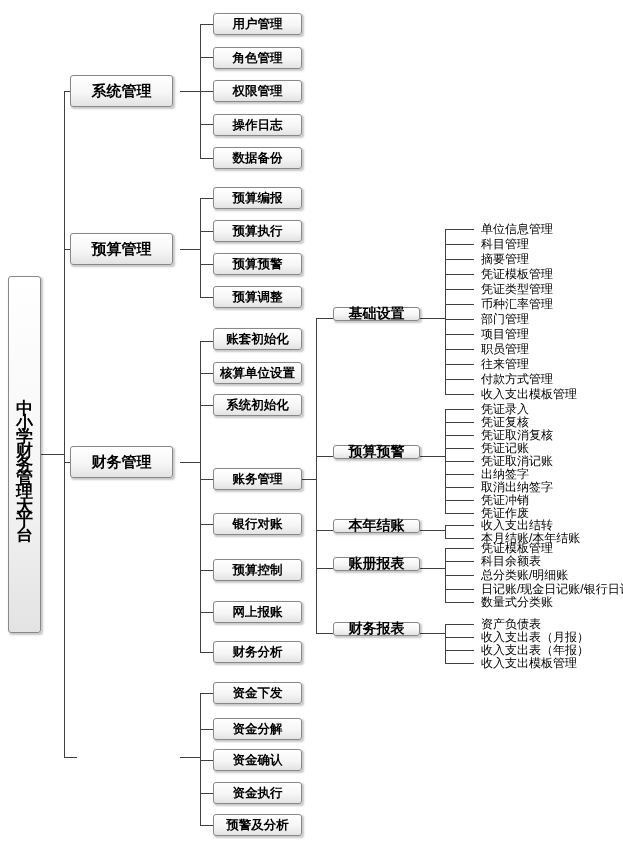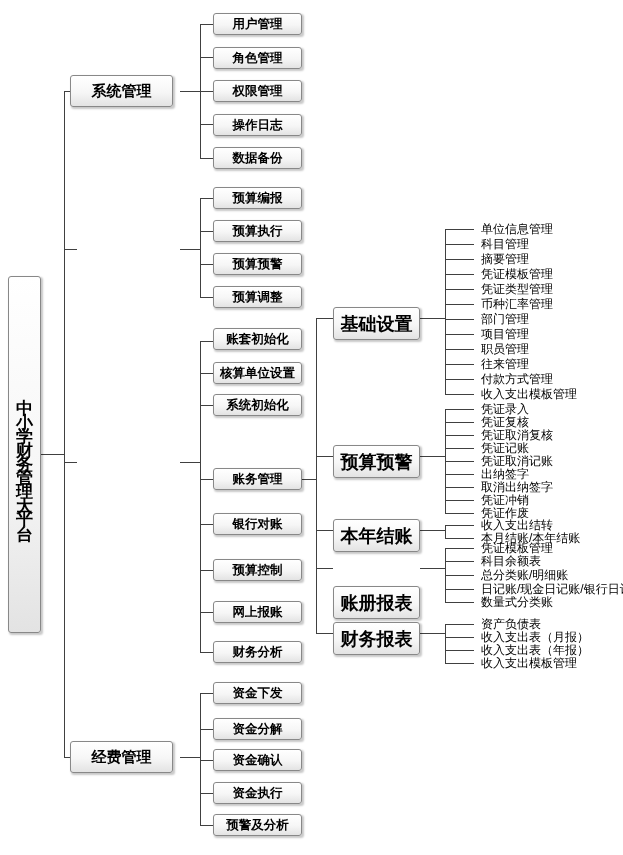--- a/index.html
+++ b/index.html
@@ -15,21 +15,21 @@
     box-shadow:1.5px 1.5px 2px rgba(0,0,0,.22);
     box-sizing:border-box;white-space:nowrap;
   }
   .rootbox{
     left:8px;top:276px;width:33px;height:357px;
     font-size:17px;font-weight:bold;
     writing-mode:vertical-rl;text-orientation:upright;letter-spacing:14px;
   }
   .l1{left:70px;width:103px;height:32px;font-size:15px;font-weight:bold;text-align:right;}
   .l2{left:213px;width:89px;height:22px;font-size:12.5px;font-weight:bold;}
-  .l3{left:333px;width:87px;height:33px;font-size:18px;font-weight:bold;}
+  .l3{left:333px;width:87px;height:14px;font-size:14px;font-weight:bold;}
   .leaf{
     position:absolute;left:465px;height:14px;line-height:14px;
     font-size:12px;white-space:nowrap;margin-left:16px;
   }
 </style>
 </head>
 <body>
 
 <div class="canvas">
 
@@ -43,21 +43,22 @@
     <path d="M420 318 H445 M445 229 V394 M445 229 H474 M445 244 H474 M445 259 H474 M445 274 H474 M445 289 H474 M445 304 H474 M445 319 H474 M445 334 H474 M445 349 H474 M445 364 H474 M445 379 H474 M445 394 H474"></path>
     <path d="M420 456 H445 M445 409 V513 M445 409 H474 M445 422 H474 M445 435 H474 M445 448 H474 M445 461 H474 M445 474 H474 M445 487 H474 M445 500 H474 M445 513 H474"></path>
     <path d="M420 530 H445 M445 525 V538 M445 525 H474 M445 538 H474"></path>
     <path d="M420 568 H445 M445 548 V602 M445 548 H474 M445 561 H474 M445 575 H474 M445 589 H474 M445 602 H474"></path>
     <path d="M420 633 H445 M445 624 V663 M445 624 H474 M445 637 H474 M445 650 H474 M445 663 H474"></path>
   </svg>
 
   <div class="box rootbox">中小学财务管理大平台</div>
 
   <div class="box l1" style="top:75px">系统管理</div>
-  <div class="box l1" style="top:741px">经费管理</div>
+  <div class="box l1" style="top:233px">预算管理</div>
+  <div class="box l1" style="top:446px">财务管理</div>
 
   <div class="box l2" style="top:13px">用户管理</div>
   <div class="box l2" style="top:47px">角色管理</div>
   <div class="box l2" style="top:80px">权限管理</div>
   <div class="box l2" style="top:114px">操作日志</div>
   <div class="box l2" style="top:147px">数据备份</div>
 
   <div class="box l2" style="top:187px">预算编报</div>
   <div class="box l2" style="top:220px">预算执行</div>
   <div class="box l2" style="top:253px">预算预警</div>
@@ -74,21 +75,21 @@
 
   <div class="box l2" style="top:682px">资金下发</div>
   <div class="box l2" style="top:718px">资金分解</div>
   <div class="box l2" style="top:749px">资金确认</div>
   <div class="box l2" style="top:782px">资金执行</div>
   <div class="box l2" style="top:814px">预警及分析</div>
 
   <div class="box l3" style="top:307px">基础设置</div>
   <div class="box l3" style="top:445px">预算预警</div>
   <div class="box l3" style="top:519px">本年结账</div>
-  <div class="box l3" style="top:586px">账册报表</div>
+  <div class="box l3" style="top:557px">账册报表</div>
   <div class="box l3" style="top:622px">财务报表</div>
 
   <div class="leaf" style="top:222px">单位信息管理</div>
   <div class="leaf" style="top:237px">科目管理</div>
   <div class="leaf" style="top:252px">摘要管理</div>
   <div class="leaf" style="top:267px">凭证模板管理</div>
   <div class="leaf" style="top:282px">凭证类型管理</div>
   <div class="leaf" style="top:297px">币种汇率管理</div>
   <div class="leaf" style="top:312px">部门管理</div>
   <div class="leaf" style="top:327px">项目管理</div>

